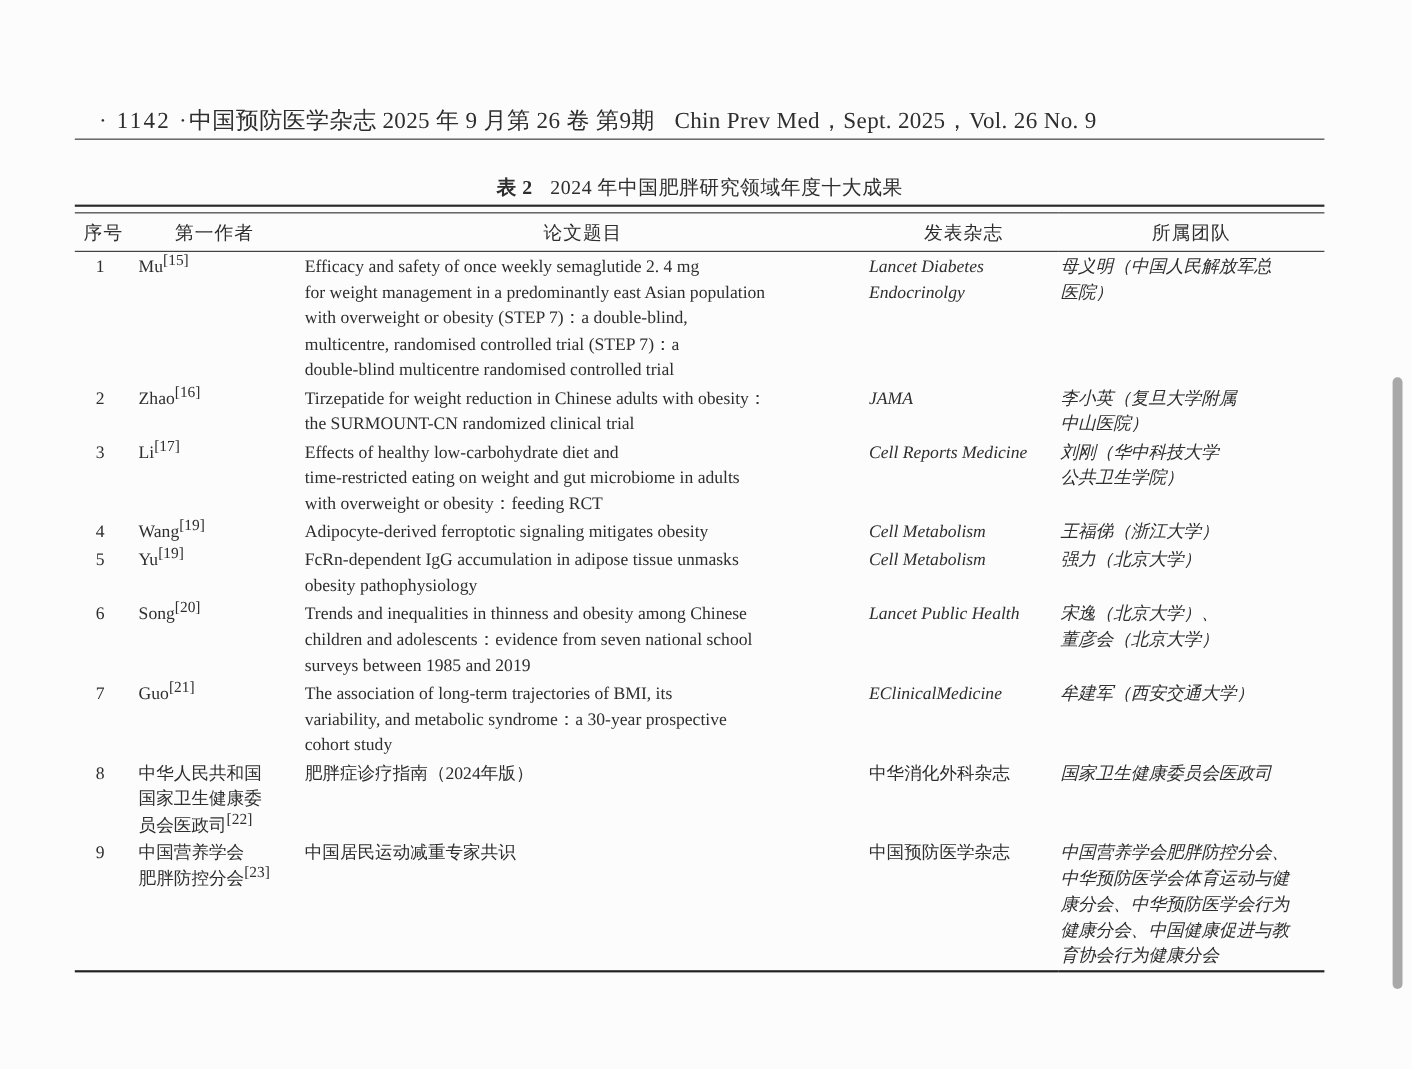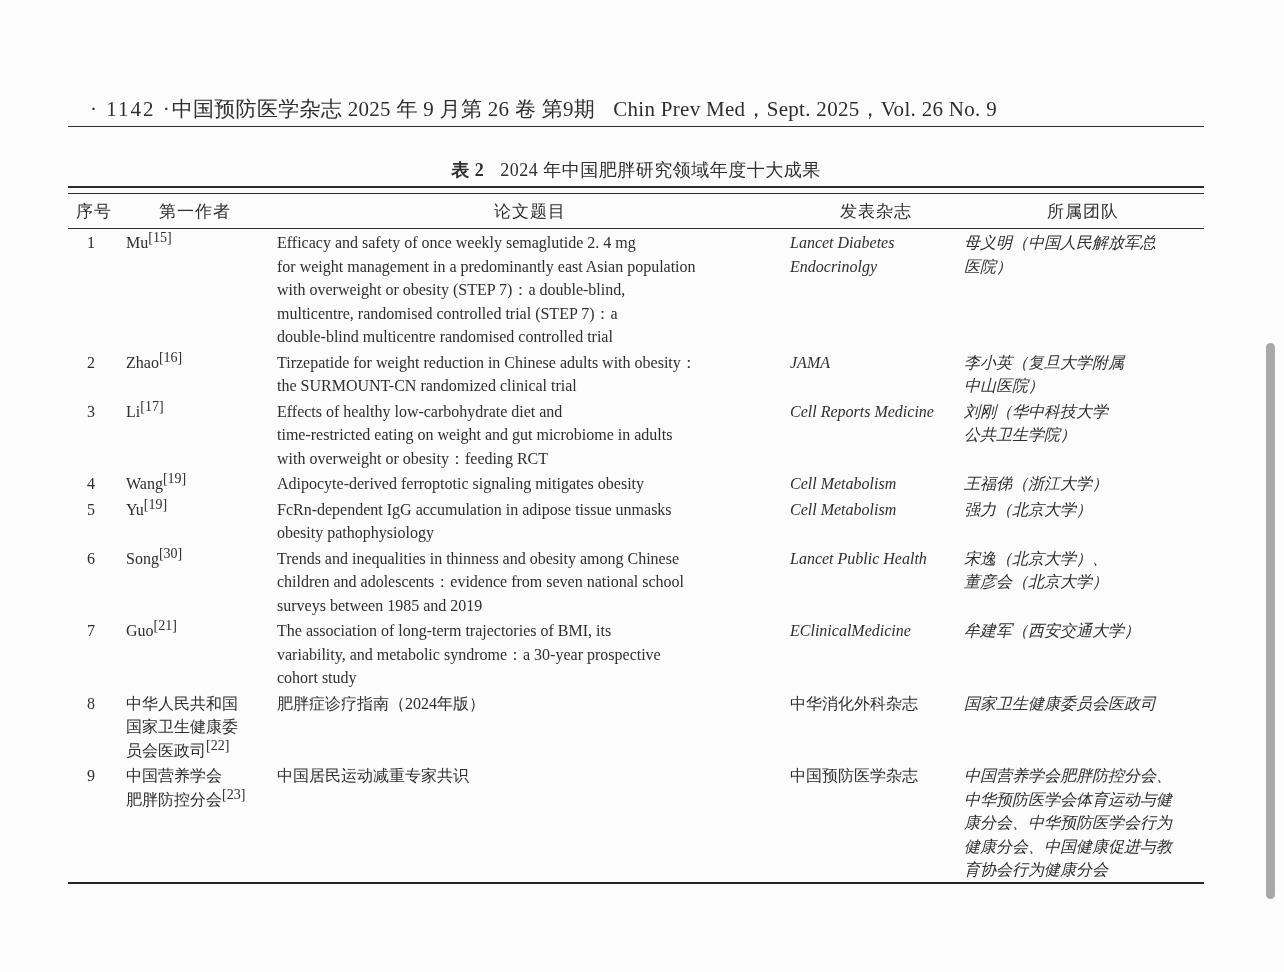--- a/index.html
+++ b/index.html
@@ -145,21 +145,21 @@
         <tr>
           <td class="no">5</td>
           <td class="author"><span>Yu</span><sup>[19]</sup></td>
           <td class="title">FcRn-dependent IgG accumulation in adipose tissue unmasks
 obesity pathophysiology</td>
           <td class="journal it">Cell Metabolism</td>
           <td class="team">强力（北京大学）</td>
         </tr>
         <tr>
           <td class="no">6</td>
-          <td class="author"><span>Song</span><sup>[30]</sup></td>
+          <td class="author"><span>Song</span><sup>[20]</sup></td>
           <td class="title">Trends and inequalities in thinness and obesity among Chinese
 children and adolescents：evidence from seven national school
 surveys between 1985 and 2019</td>
           <td class="journal it">Lancet Public Health</td>
           <td class="team">宋逸（北京大学）、
 董彦会（北京大学）</td>
         </tr>
         <tr>
           <td class="no">7</td>
           <td class="author"><span>Guo</span><sup>[21]</sup></td>

